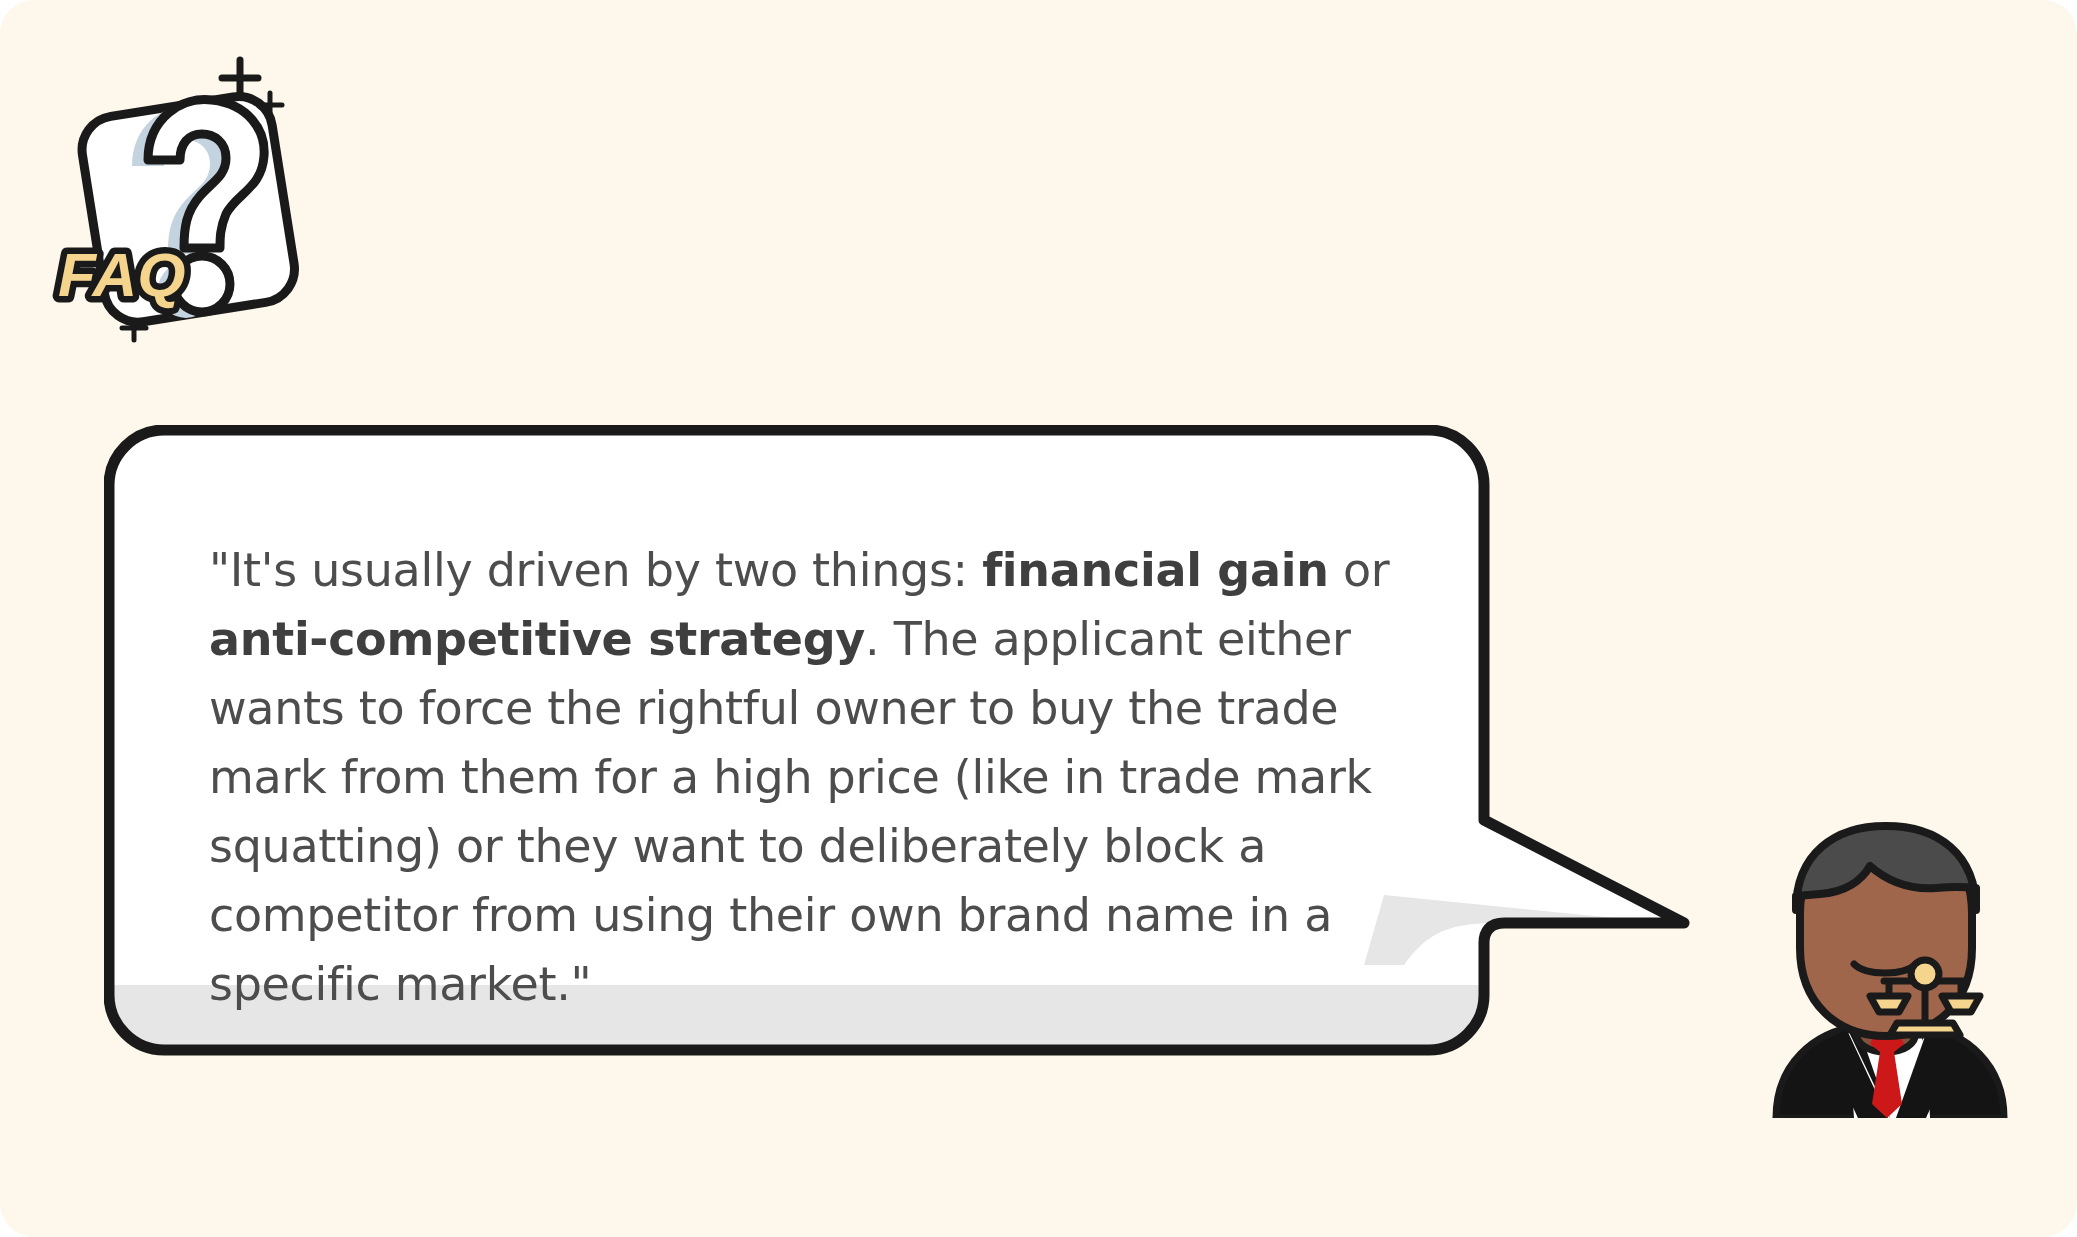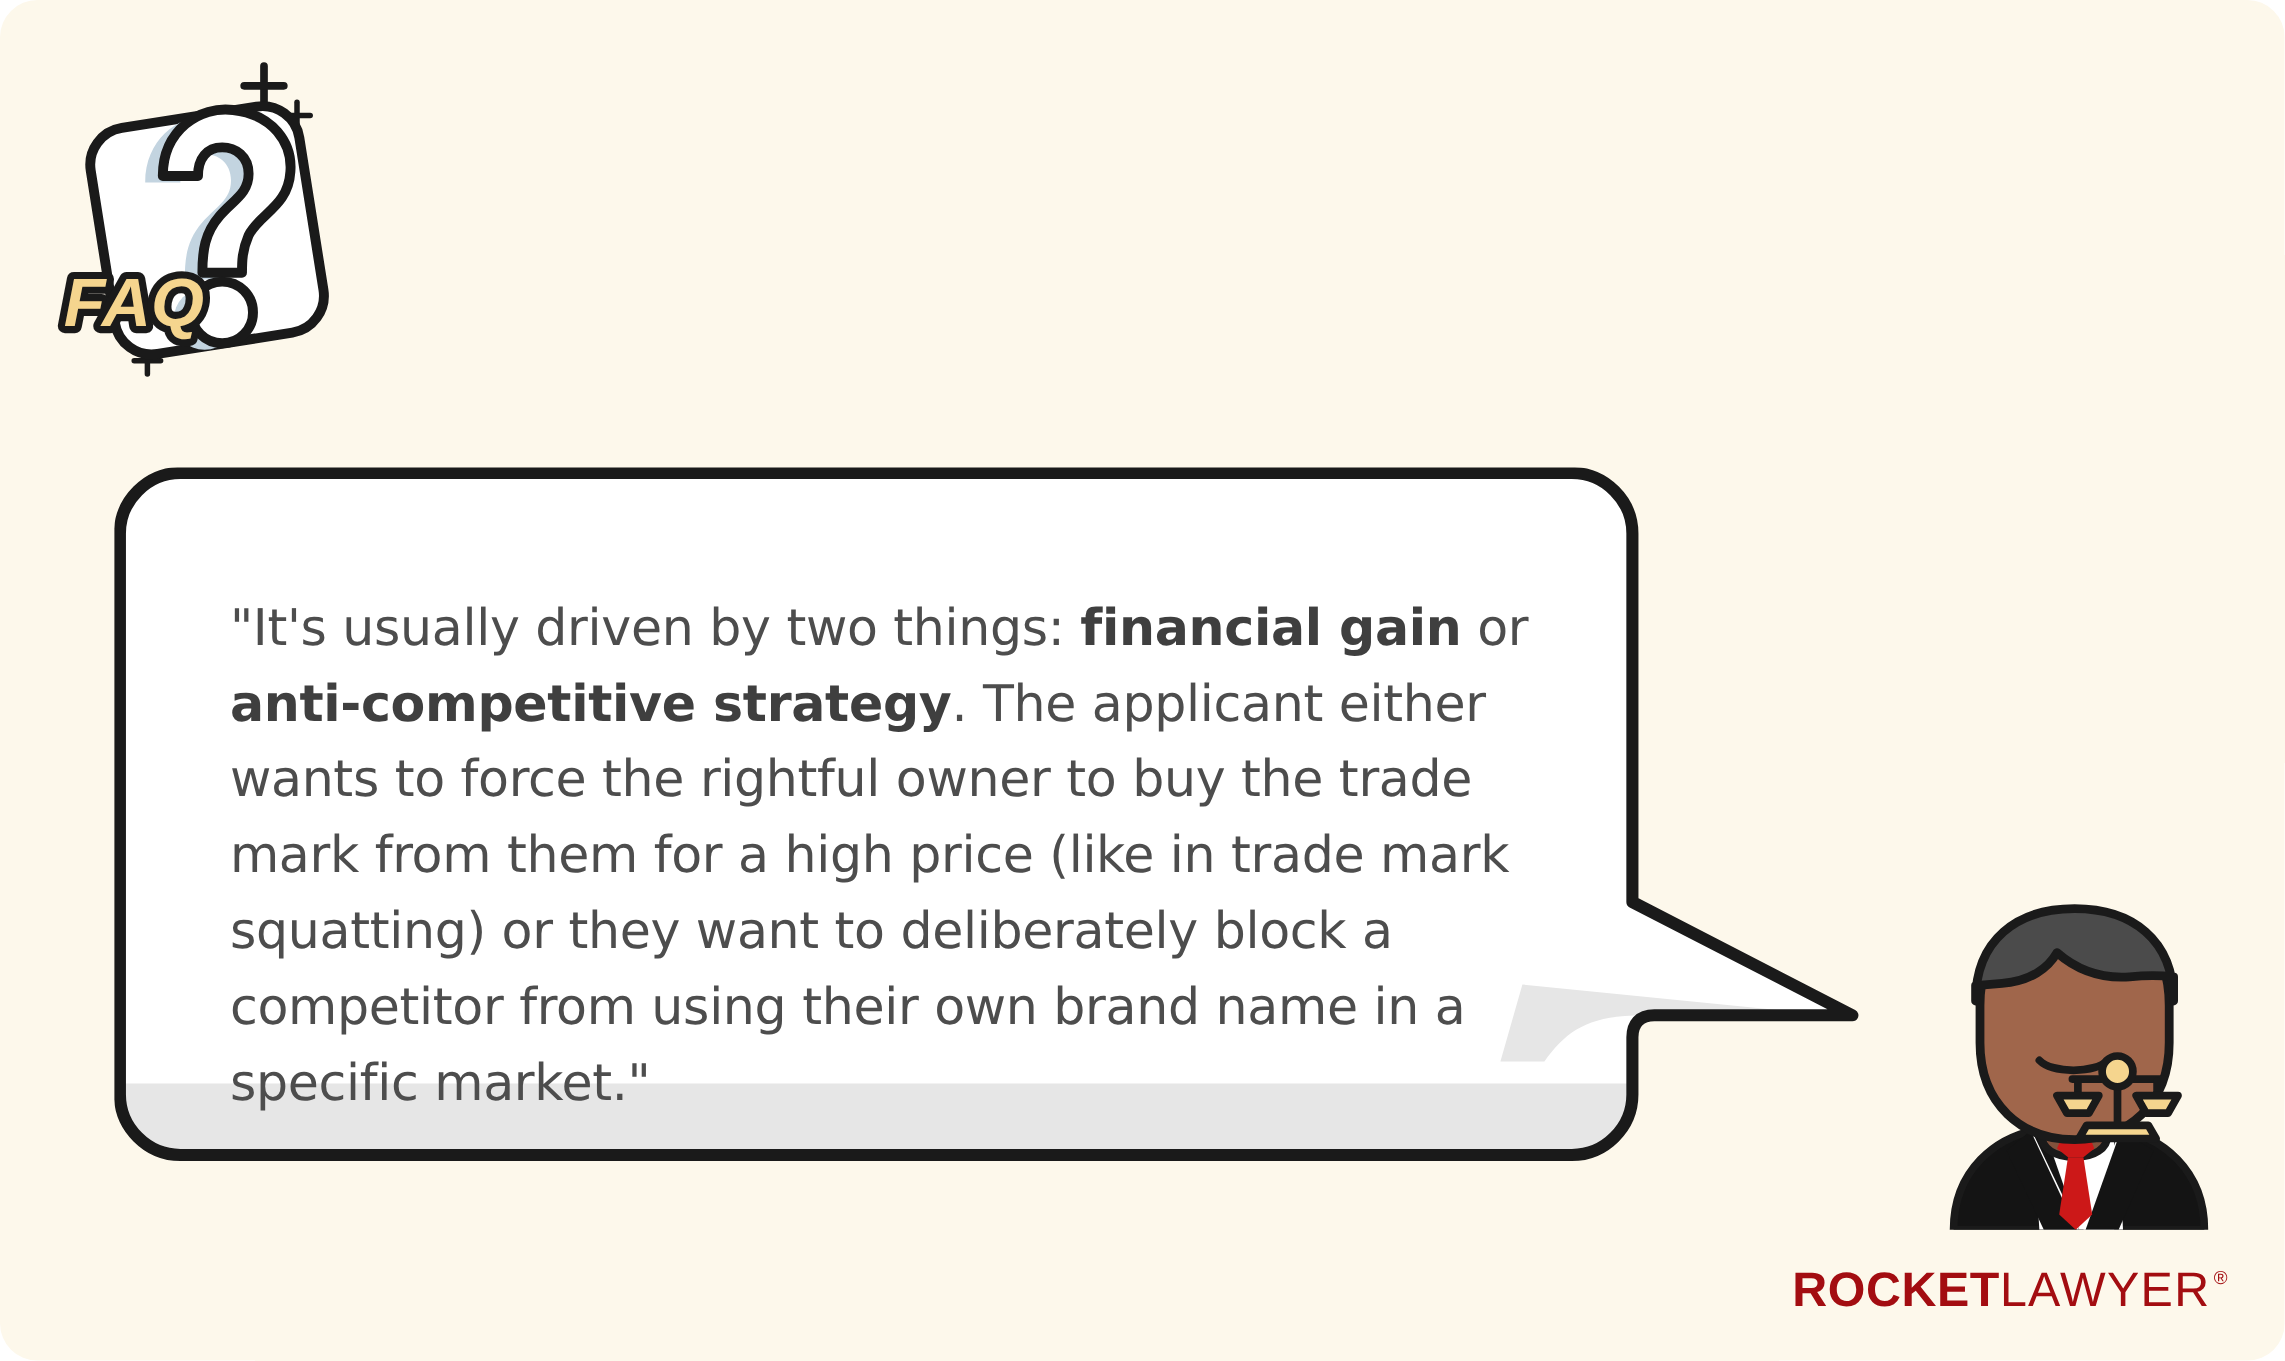--- a/index.html
+++ b/index.html
@@ -253,19 +253,14 @@
         <circle cx="167" cy="156" r="14" fill="#F5D58E"></circle>
         <line x1="131" y1="165" x2="131" y2="178"></line>
         <line x1="203" y1="165" x2="203" y2="178"></line>
         <path d="M112 178 L150 178 L141 194 L121 194 Z" fill="#F5D58E"></path>
         <path d="M184 178 L222 178 L213 194 L193 194 Z" fill="#F5D58E"></path>
         <path d="M139 205 L195 205 L202 217 L132 217 Z" fill="#F5D58E"></path>
       </g>
     </svg>
   </div>
 
-  <div id="brand-logo">
-    <span class="brand-rocket">ROCKET</span>
-    <span class="brand-lawyer">LAWYER</span>
-    <span class="brand-reg">®</span>
-  </div>
 
 </div>
 
 </body></html>

